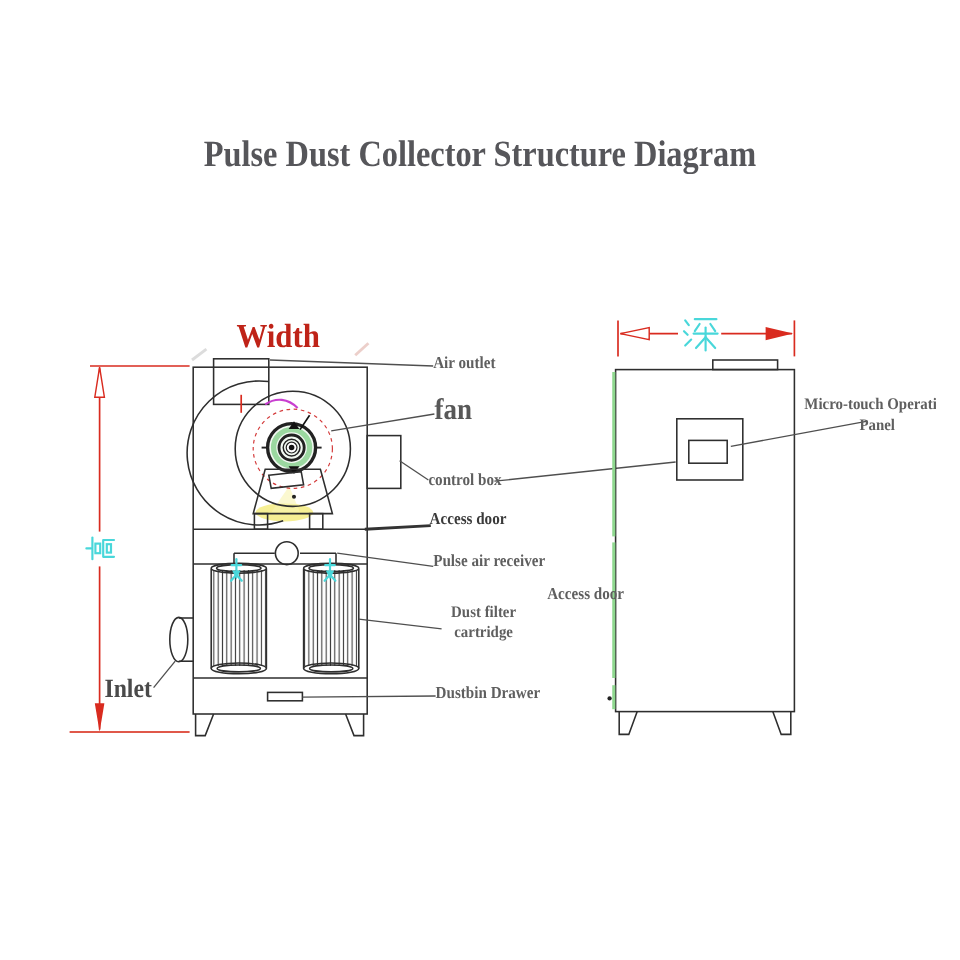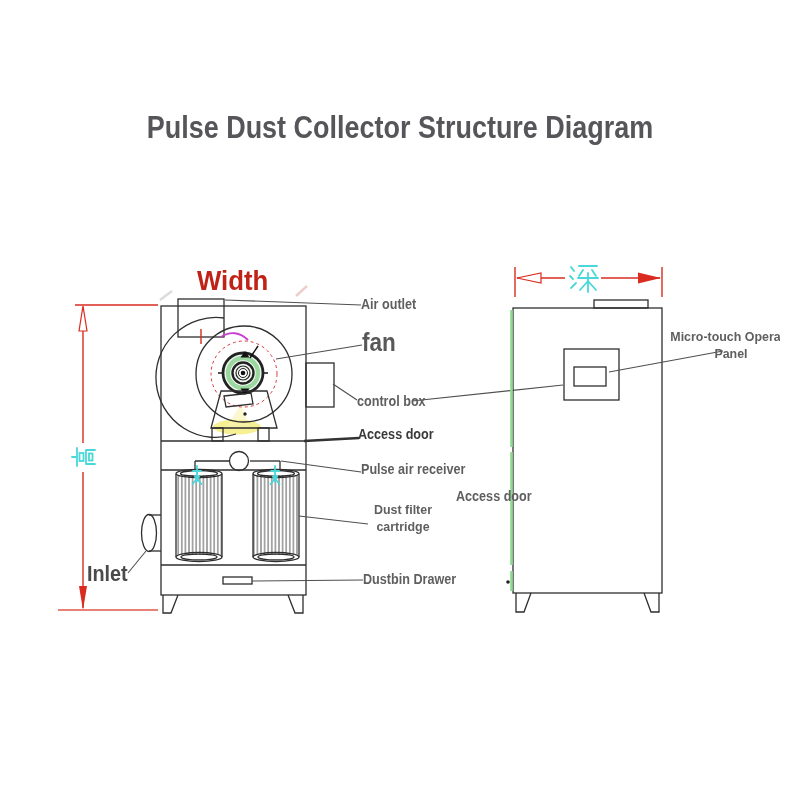--- a/index.html
+++ b/index.html
@@ -1,21 +1,21 @@
 <!DOCTYPE html>
 <html><head>
 <meta charset="utf-8">
 <style>
   :root{
     --c-line:#2e2e2e; --c-label:#5f5f5f; --c-red:#d92b1f; --c-dark-red:#bf2318;
     --c-cyan:#49d7da; --c-green:#8fd88f; --c-yellow:#f6ee8e; --c-magenta:#c83fd0;
   }
   html,body{margin:0;padding:0;background:#ffffff;}
   #stage{position:relative;width:780px;height:800px;background:#fff;overflow:hidden;
-         font-family:Liberation Sans, sans-serif;}
+         font-family:Liberation Serif, serif;}
   #stage svg{position:absolute;left:0;top:0;}
   .ln{stroke:var(--c-line);fill:none;stroke-width:1.3px;}
   .lead{stroke:#4f4f4f;fill:none;stroke-width:1.1px;}
   .red{stroke:var(--c-red);fill:none;stroke-width:1.4px;}
   .cyan{stroke:var(--c-cyan);fill:none;stroke-width:1.8px;stroke-linecap:round;}
   .txt{position:absolute;white-space:nowrap;color:var(--c-label);
        font-weight:600;font-size:14px;transform:scaleX(.9);transform-origin:left center;}
   .title{position:absolute;left:0;top:110px;width:800px;text-align:center;
          font-size:31px;font-weight:700;color:#56565a;letter-spacing:0px;
          transform:scaleX(.87);transform-origin:center;}

